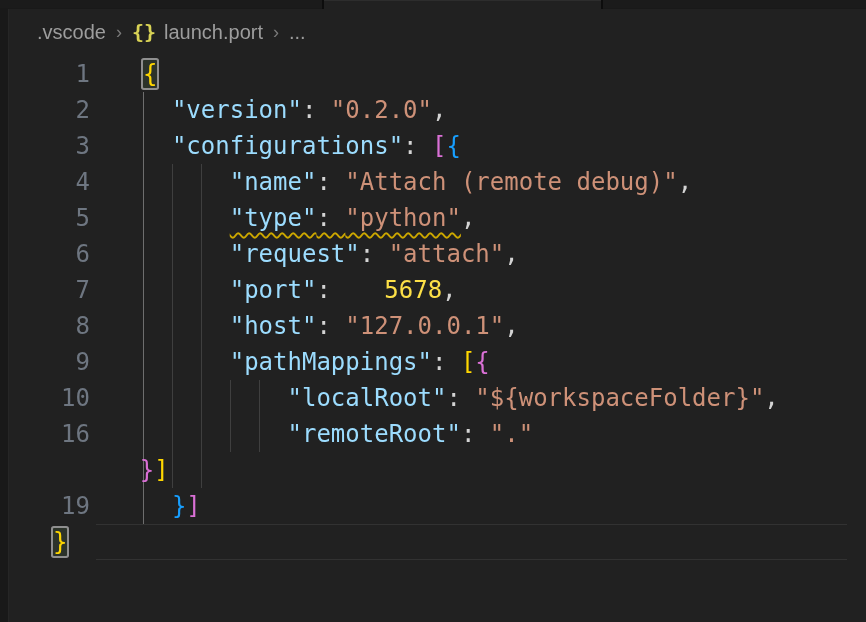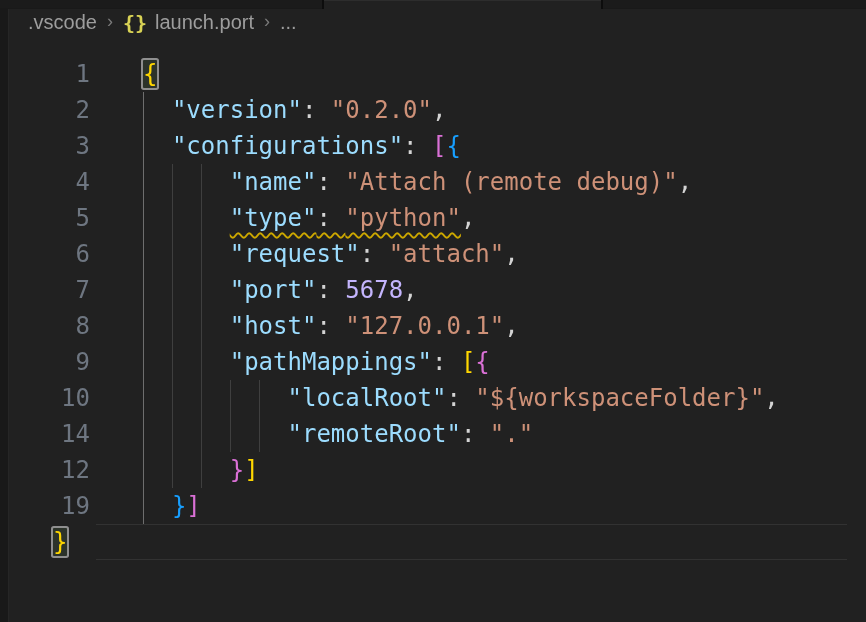--- a/index.html
+++ b/index.html
@@ -9,21 +9,21 @@
   .topbar{position:absolute;top:0;left:0;width:866px;height:9px;background:#1b1b1b;
           border-bottom:1px solid #191919;box-sizing:border-box;}
   .topbar .seg-active{position:absolute;top:0;left:322px;width:279px;height:9px;background:#212121;
           border-top:1px solid #2d2d2d;box-sizing:border-box;}
   .topbar .sep1,.topbar .sep2{position:absolute;top:0;width:2px;height:9px;background:#0d0d0d;}
   .topbar .sep1{left:322px;} .topbar .sep2{left:601px;}
   
   .left-strip{position:absolute;top:9px;left:0;width:9px;height:613px;background:#191919;
           border-right:1px solid #262626;box-sizing:border-box;}
   
-  .breadcrumb{position:absolute;top:11px;left:4px;right:0;height:42px;display:flex;
+  .breadcrumb{position:absolute;top:11px;left:13px;right:0;height:42px;display:flex;align-items:center;
           padding-left:24px;font-family:"Liberation Sans",sans-serif;font-size:20px;color:#9d9d9d;}
   .breadcrumb .item{cursor:pointer;}
   .breadcrumb .chev{color:#7a7a7a;margin:0 10px;font-size:18px;}
   .breadcrumb .json-icon{color:#d9d355;font-family:"DejaVu Sans Mono",monospace;font-size:20px;
           font-weight:bold;margin-right:8px;}
   
   .code-area{position:absolute;top:56px;left:0;width:866px;}
   .row{position:relative;display:flex;height:36px;line-height:36px;font-size:24px;}
   .gutter{width:90px;text-align:right;color:#6e7681;flex:0 0 90px;user-select:none;}
   .row.current .gutter{color:#c6c6c6;}
@@ -78,40 +78,39 @@
       <div class="row">
         <div class="gutter">5</div>
         <div class="content"><span style="color: rgb(212, 212, 212);">      </span><span class="squiggle" style="color: rgb(156, 220, 254);">"type"</span><span class="squiggle" style="color: rgb(212, 212, 212);">: </span><span class="squiggle" style="color: rgb(206, 145, 120);">"python"</span><span style="color: rgb(212, 212, 212);">,</span></div>
       </div>
       <div class="row">
         <div class="gutter">6</div>
         <div class="content"><span style="color: rgb(212, 212, 212);">      </span><span style="color: rgb(156, 220, 254);">"request"</span><span style="color: rgb(212, 212, 212);">: </span><span style="color: rgb(206, 145, 120);">"attach"</span><span style="color: rgb(212, 212, 212);">,</span></div>
       </div>
       <div class="row">
         <div class="gutter">7</div>
-        <div class="content"><span style="color: rgb(212, 212, 212);">      </span><span style="color: rgb(156, 220, 254);">"port"</span><span style="color: rgb(212, 212, 212);">: </span><span style="color: #c4b5fd;">5678</span><span style="color: rgb(212, 212, 212);">,</span></div>
+        <div class="content"><span style="color: rgb(212, 212, 212);">      </span><span style="color: rgb(156, 220, 254);">"port"</span><span style="color: rgb(212, 212, 212);">: </span><span style="color: #fde047; margin-left: 39px;">5678</span><span style="color: rgb(212, 212, 212);">,</span></div>
       </div>
       <div class="row">
         <div class="gutter">8</div>
         <div class="content"><span style="color: rgb(212, 212, 212);">      </span><span style="color: rgb(156, 220, 254);">"host"</span><span style="color: rgb(212, 212, 212);">: </span><span style="color: rgb(206, 145, 120);">"127.0.0.1"</span><span style="color: rgb(212, 212, 212);">,</span></div>
       </div>
       <div class="row">
         <div class="gutter">9</div>
         <div class="content"><span style="color: rgb(212, 212, 212);">      </span><span style="color: rgb(156, 220, 254);">"pathMappings"</span><span style="color: rgb(212, 212, 212);">: </span><span style="color: rgb(255, 215, 0);">[</span><span style="color: rgb(218, 112, 214);">{</span></div>
       </div>
       <div class="row">
         <div class="gutter">10</div>
         <div class="content"><span style="color: rgb(212, 212, 212);">          </span><span style="color: rgb(156, 220, 254);">"localRoot"</span><span style="color: rgb(212, 212, 212);">: </span><span style="color: rgb(206, 145, 120);">"${workspaceFolder}"</span><span style="color: rgb(212, 212, 212);">,</span></div>
       </div>
       <div class="row">
-        <div class="gutter">14</div>
+        <div class="gutter">16</div>
         <div class="content"><span style="color: rgb(212, 212, 212);">          </span><span style="color: rgb(156, 220, 254);">"remoteRoot"</span><span style="color: rgb(212, 212, 212);">: </span><span style="color: rgb(206, 145, 120);">"."</span></div>
       </div>
       <div class="row">
-        <div class="gutter">12</div>
         <div class="content"><span style="color: rgb(212, 212, 212);">      </span><span style="color: rgb(218, 112, 214);">}</span><span style="color: rgb(255, 215, 0);">]</span></div>
       </div>
       <div class="row">
         <div class="gutter">19</div>
         <div class="content"><span style="color: rgb(212, 212, 212);">  </span><span style="color: rgb(23, 159, 255);">}</span><span style="color: rgb(218, 112, 214);">]</span></div>
       </div>
       <div class="row current">
         <div class="content"><span class="match" style="color: rgb(255, 215, 0);">}</span></div>
       </div>
       <div class="guide active" style="left: 143px; top: 36px; height: 432px;"></div>

